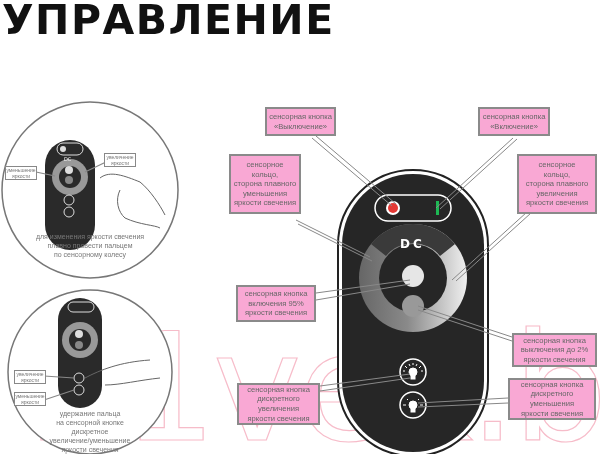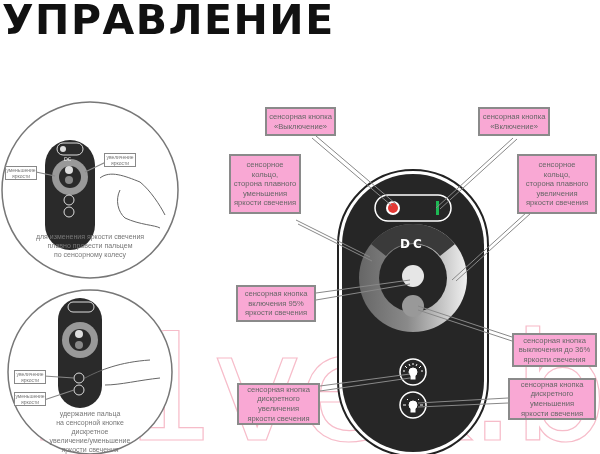--- a/index.html
+++ b/index.html
@@ -147,21 +147,21 @@
   <span>увеличения</span>
   <span>яркости свечения</span>
 </div>
 <div class="callout" style="left:236px;top:285px;width:80px;height:37px;">
   <span>сенсорная кнопка</span>
   <span>включения 95%</span>
   <span>яркости свечения</span>
 </div>
 <div class="callout" style="left:512px;top:333px;width:85px;height:34px;">
   <span>сенсорная кнопка</span>
-  <span>выключения до 36%</span>
+  <span>выключения до 2%</span>
   <span>яркости свечения</span>
 </div>
 <div class="callout" style="left:237px;top:383px;width:83px;height:42px;">
   <span>сенсорная кнопка</span>
   <span>дискретного</span>
   <span>увеличения</span>
   <span>яркости свечения</span>
 </div>
 <div class="callout" style="left:508px;top:378px;width:88px;height:42px;">
   <span>сенсорная кнопка</span>

